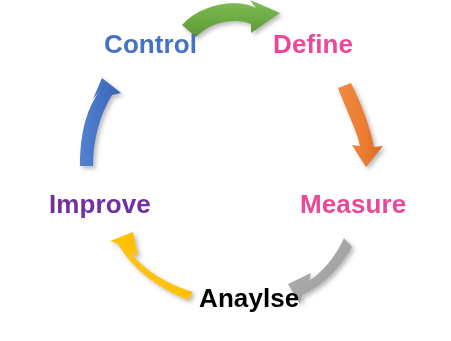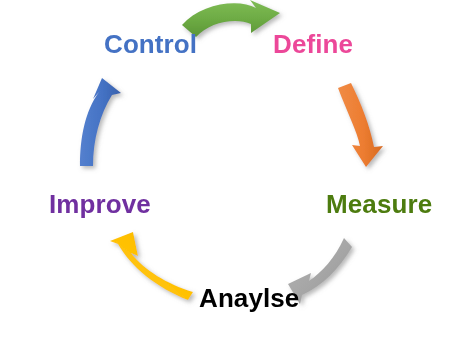--- a/index.html
+++ b/index.html
@@ -28,21 +28,21 @@
     position: absolute;
     font-family: "Liberation Sans", sans-serif;
     font-weight: bold;
     font-size: 26px;
     letter-spacing: 0.1px;
     white-space: nowrap;
     line-height: 1;
   }
   #label-control  { left: 104px; top: 31px; color: #4472C4; }
   #label-define   { left: 273px; top: 31px; color: #ec4899; }
-  #label-measure  { left: 326px; top: 191px; color: #4d7c0f; }
+  #label-measure  { left: 300px; top: 191px; color: #ec4899; }
   #label-anaylse  { left: 199px; top: 285px; color: #000000; text-align: center; }
   #label-improve  { left: 49px;  top: 191px; color: #7030A0; }
 </style>
 </head>
 <body>
 
 <div id="diagram-canvas">
 
   <svg id="cycle-svg" viewBox="0 0 451 341" xmlns="http://www.w3.org/2000/svg">
     <defs>

